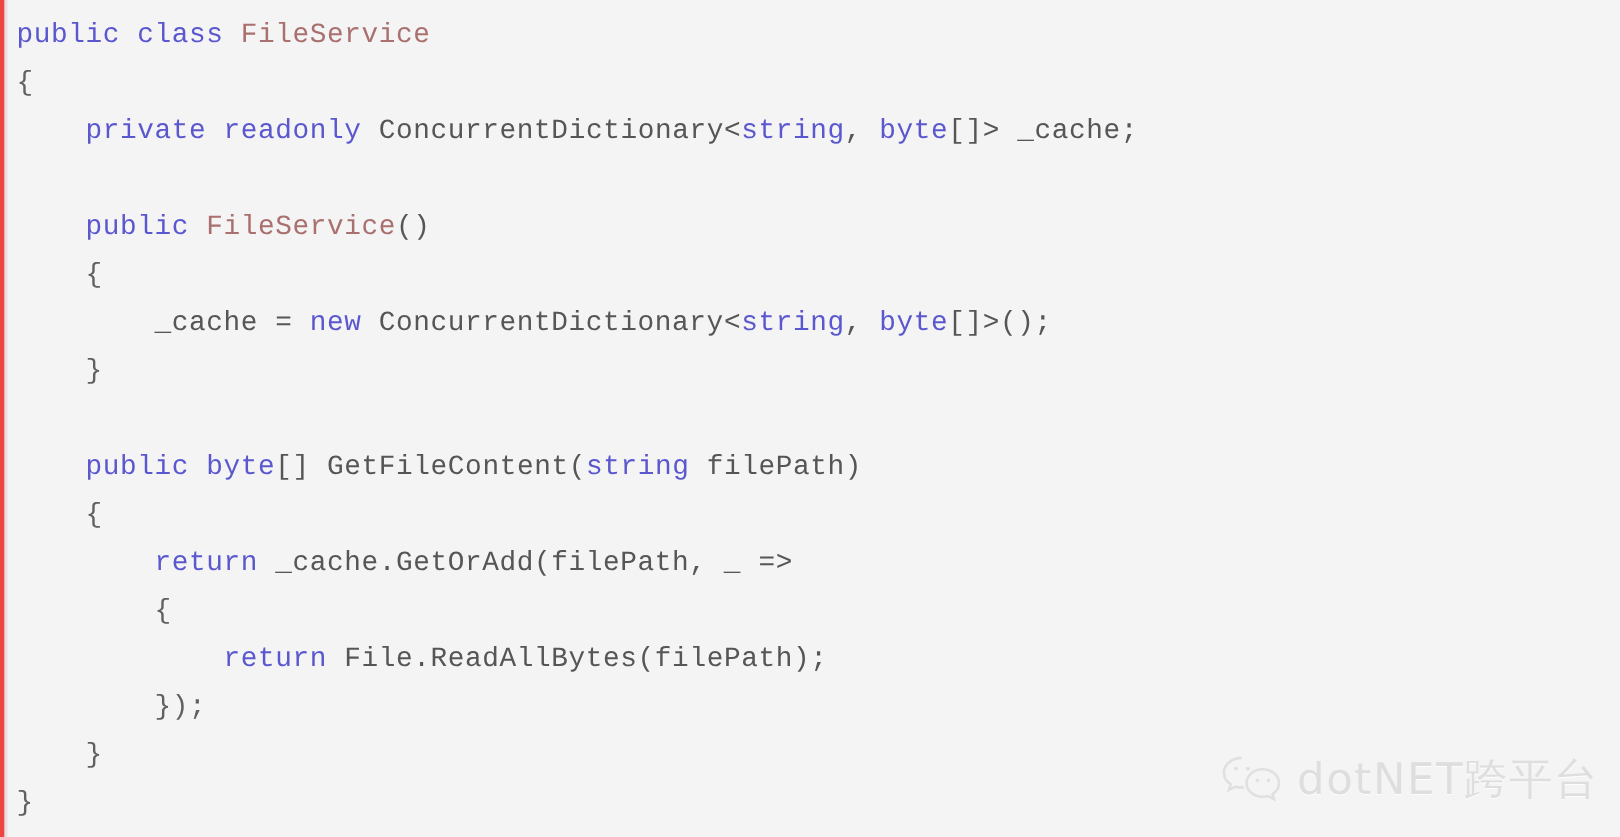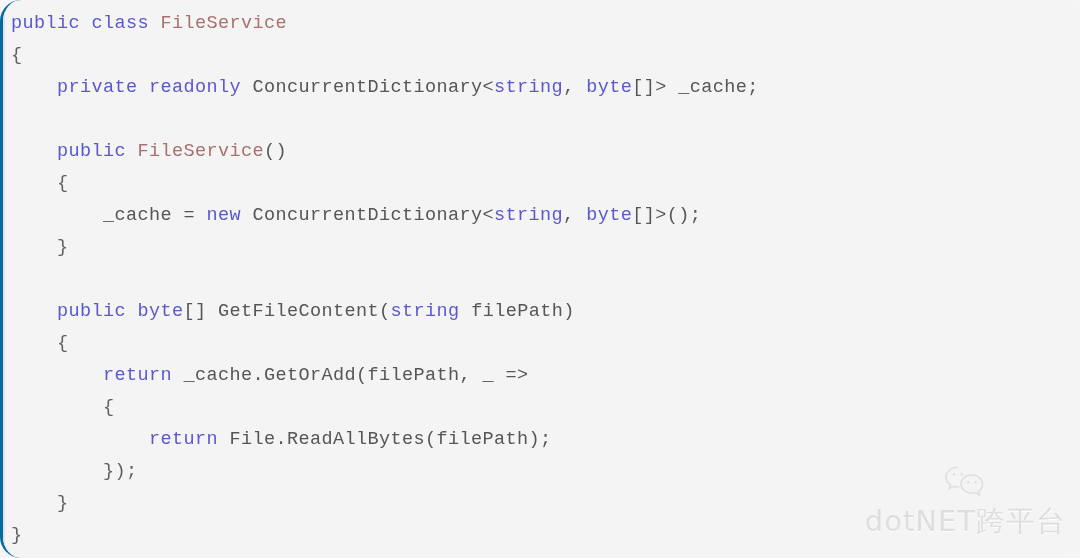--- a/index.html
+++ b/index.html
@@ -14,23 +14,22 @@
     font-family: "Liberation Serif", "DejaVu Serif", serif;
     overflow: hidden;
   }
 
   .code-canvas {
     position: relative;
     width: 1080px;
     height: 558px;
     background: #f4f4f4;
     box-sizing: border-box;
-    border-left: 3px solid #0369a1;
+    border-left: 3px solid #ef4444;
     overflow: hidden;
-    border-radius: 21px;
   }
   .code-canvas::before {
     content: "";
     position: absolute;
     left: 0;
     top: 0;
     bottom: 0;
     width: 2px;
     background: #e3e3e3;
   }
@@ -66,21 +65,20 @@
   .watermark {
     position: absolute;
     right: 14px;
     bottom: 22px;
     display: flex;
     align-items: center;
     gap: 9px;
     opacity: 0.9;
     user-select: none;
     pointer-events: none;
-    flex-direction: column;
   }
   .wm-logo {
     width: 42px;
     height: 34px;
     display: block;
   }
   .wm-text {
     font-family: "DejaVu Sans", "Liberation Sans", sans-serif;
     font-size: 29px;
     color: #dcdcdc;

